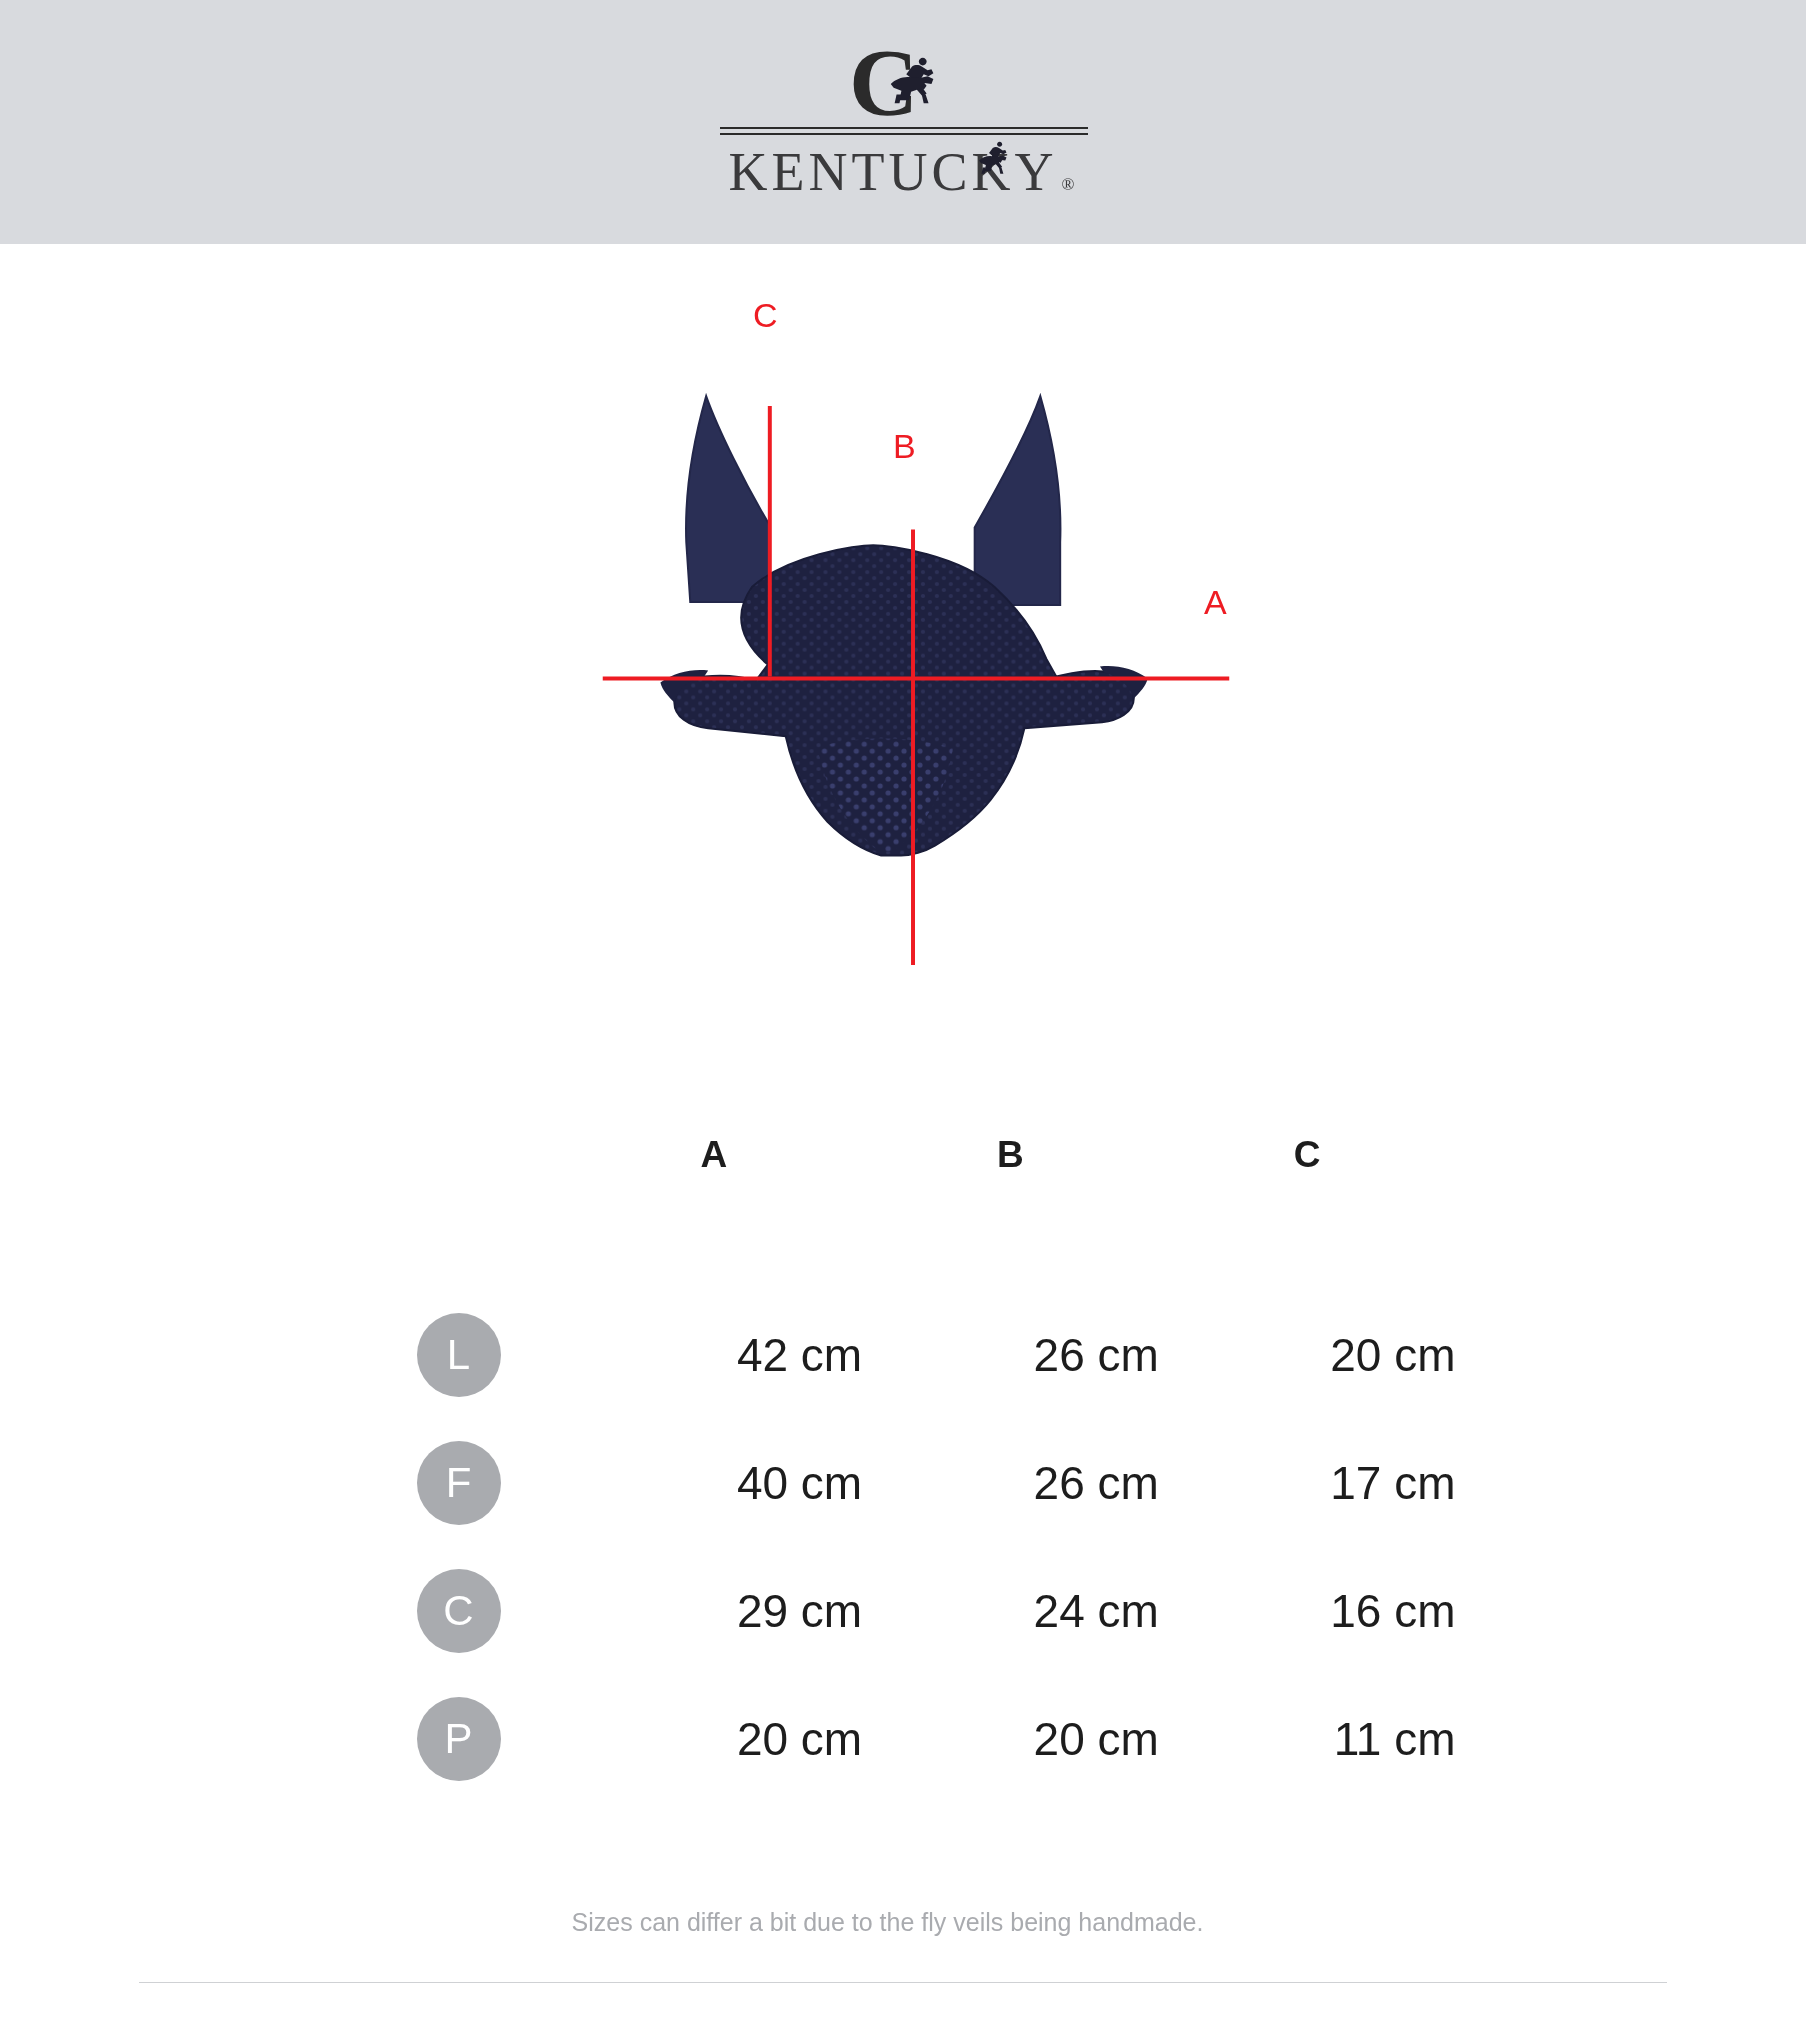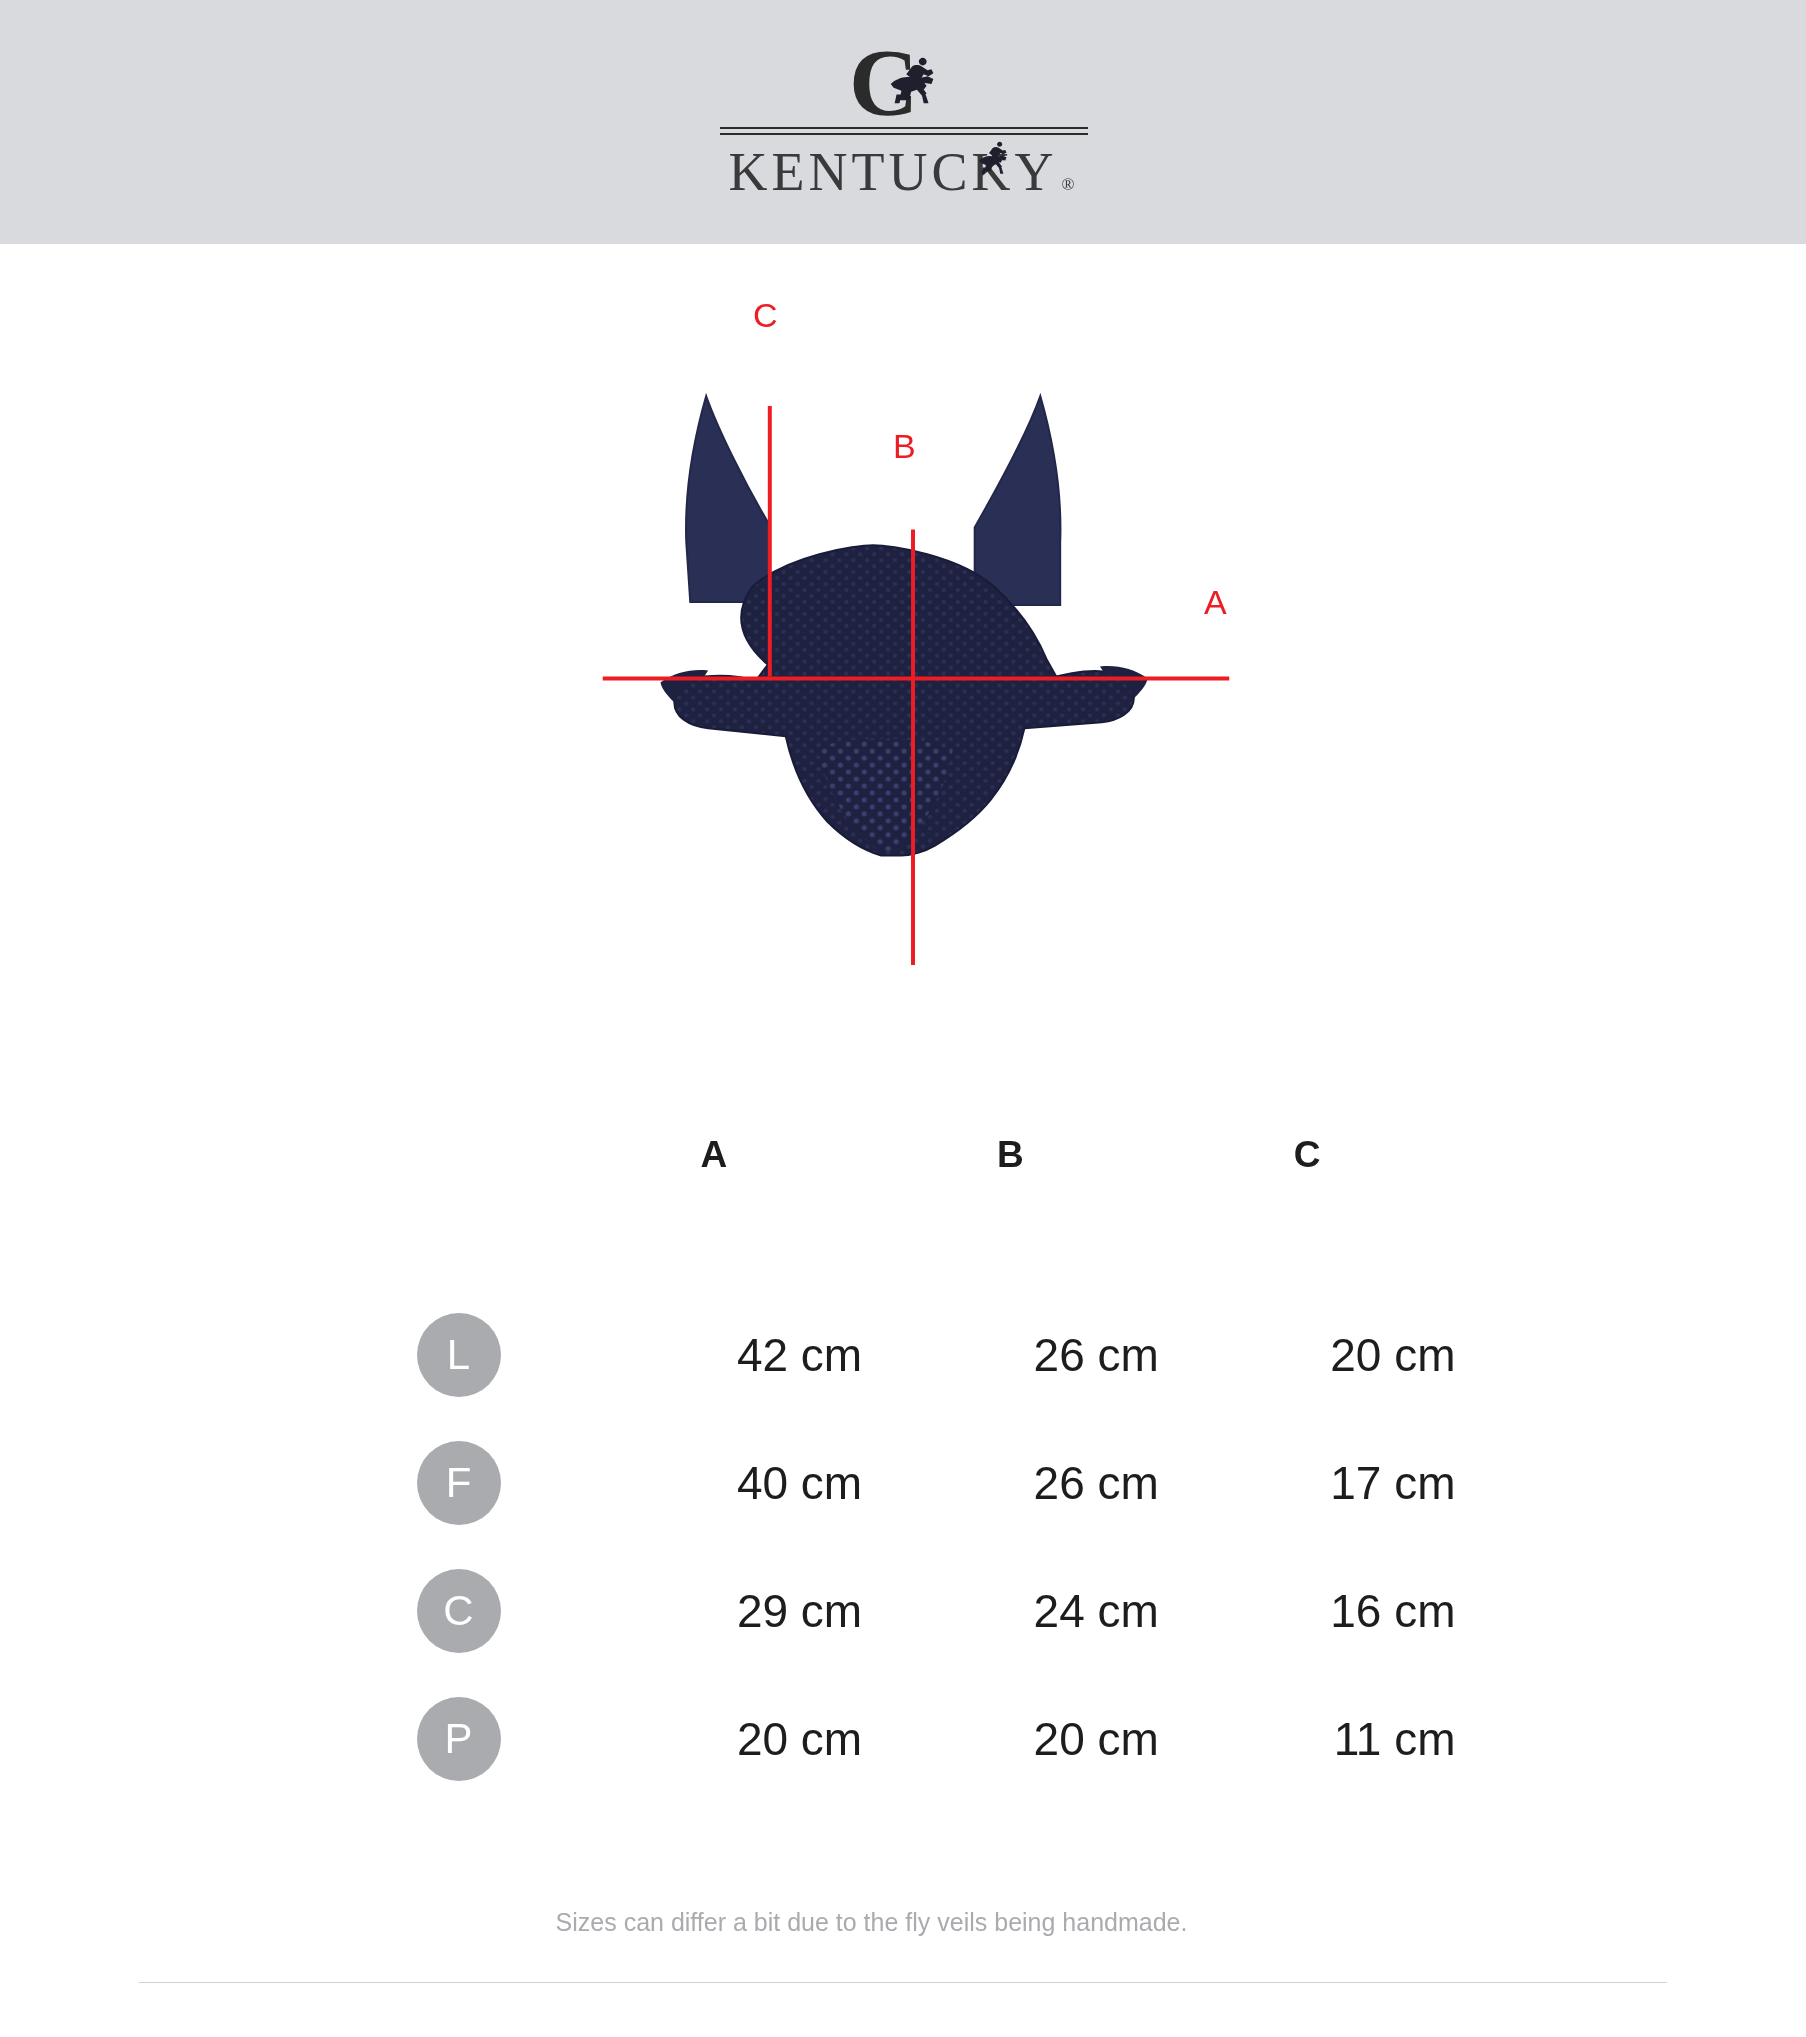--- a/index.html
+++ b/index.html
@@ -161,21 +161,21 @@
     height: 84px;
     border-radius: 50%;
     background: #a9abaf;
     color: #ffffff;
     font-size: 42px;
     font-weight: 400;
   }
 
   .note {
     position: absolute;
-    left: 0;
+    left: 16px;
     top: 1908px;
     width: 1743px;
     text-align: center;
     font-size: 25px;
     color: #a9abaf;
   }
   .bottom-rule {
     position: absolute;
     left: 139px;
     top: 1982px;

